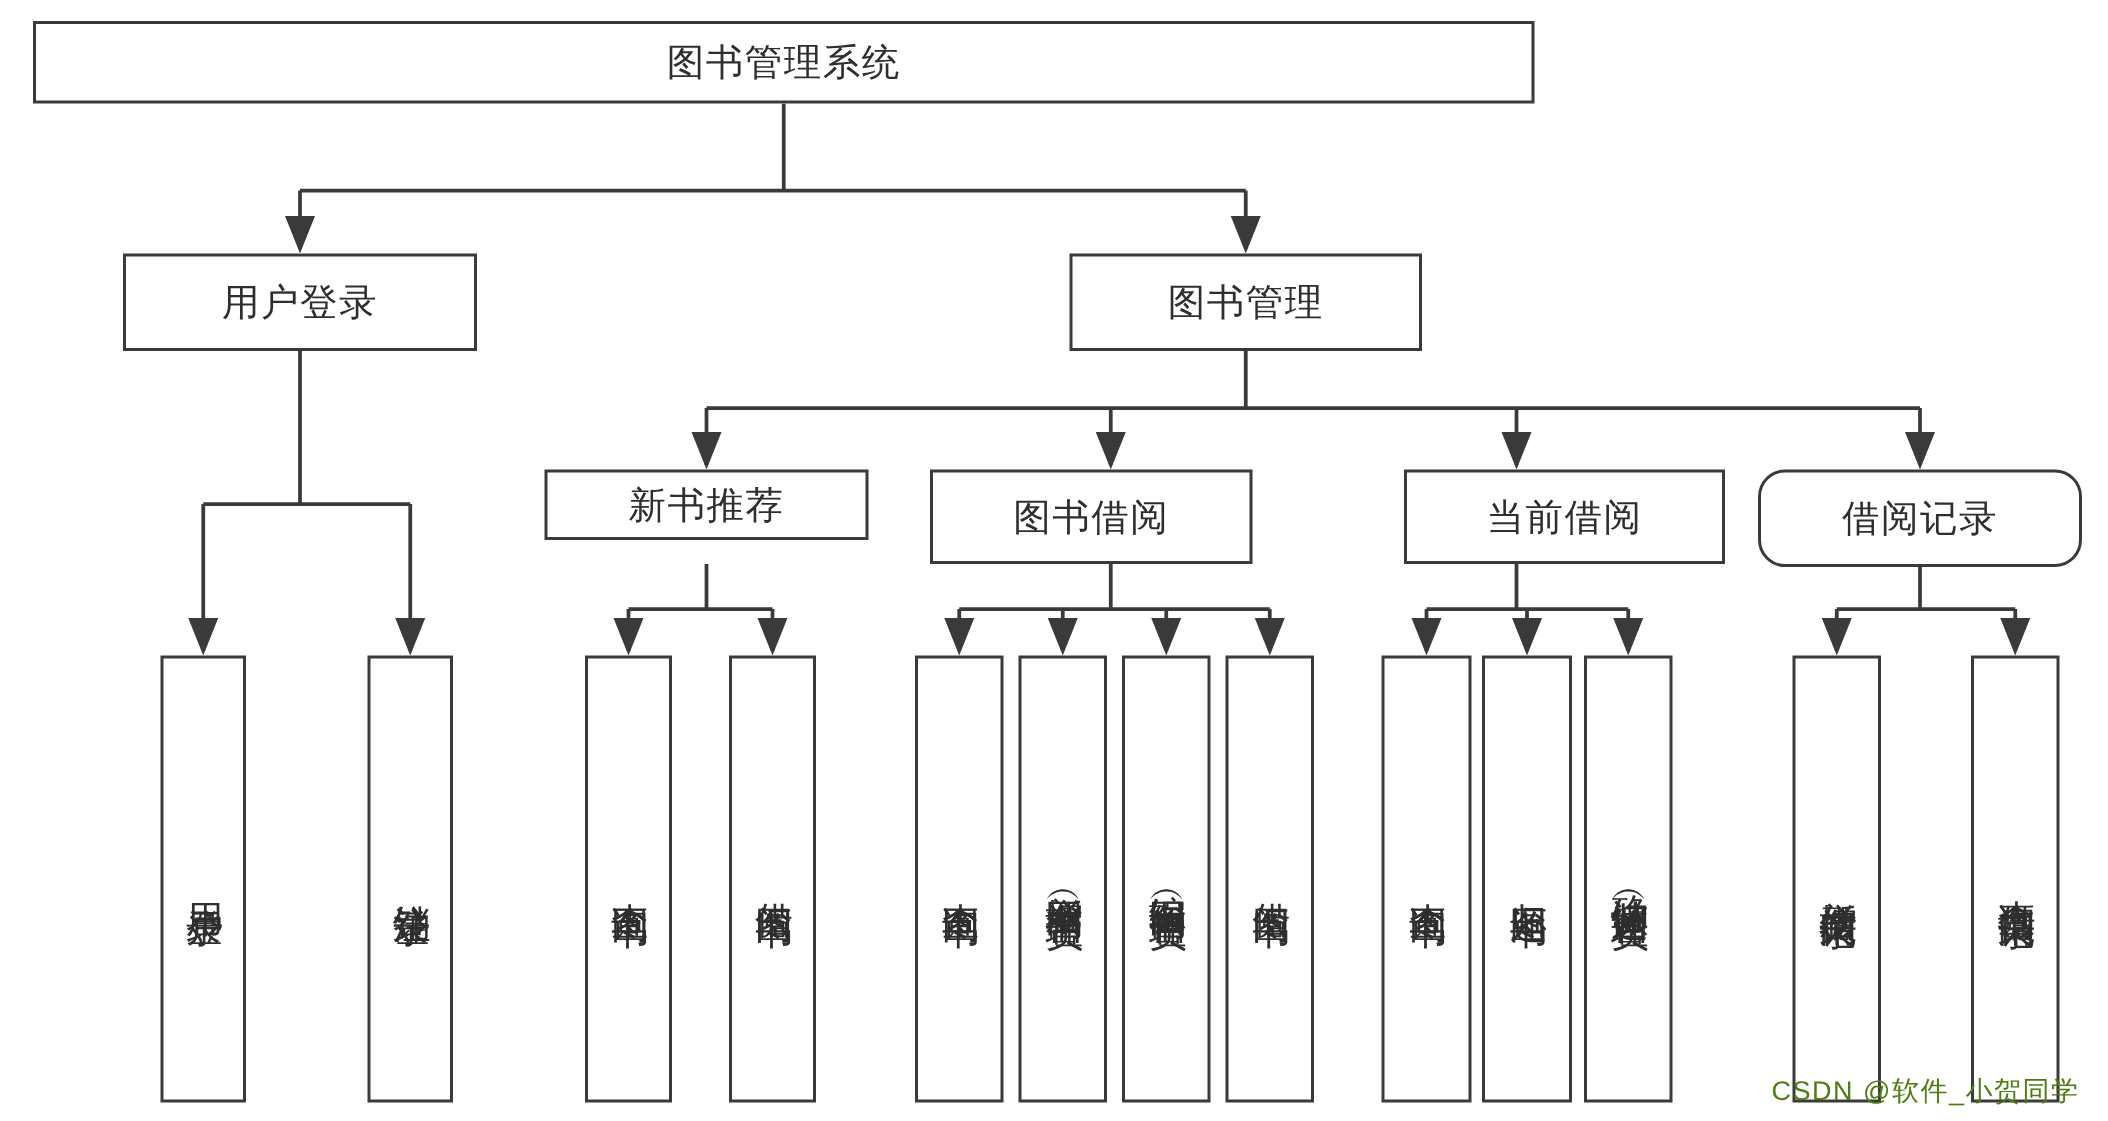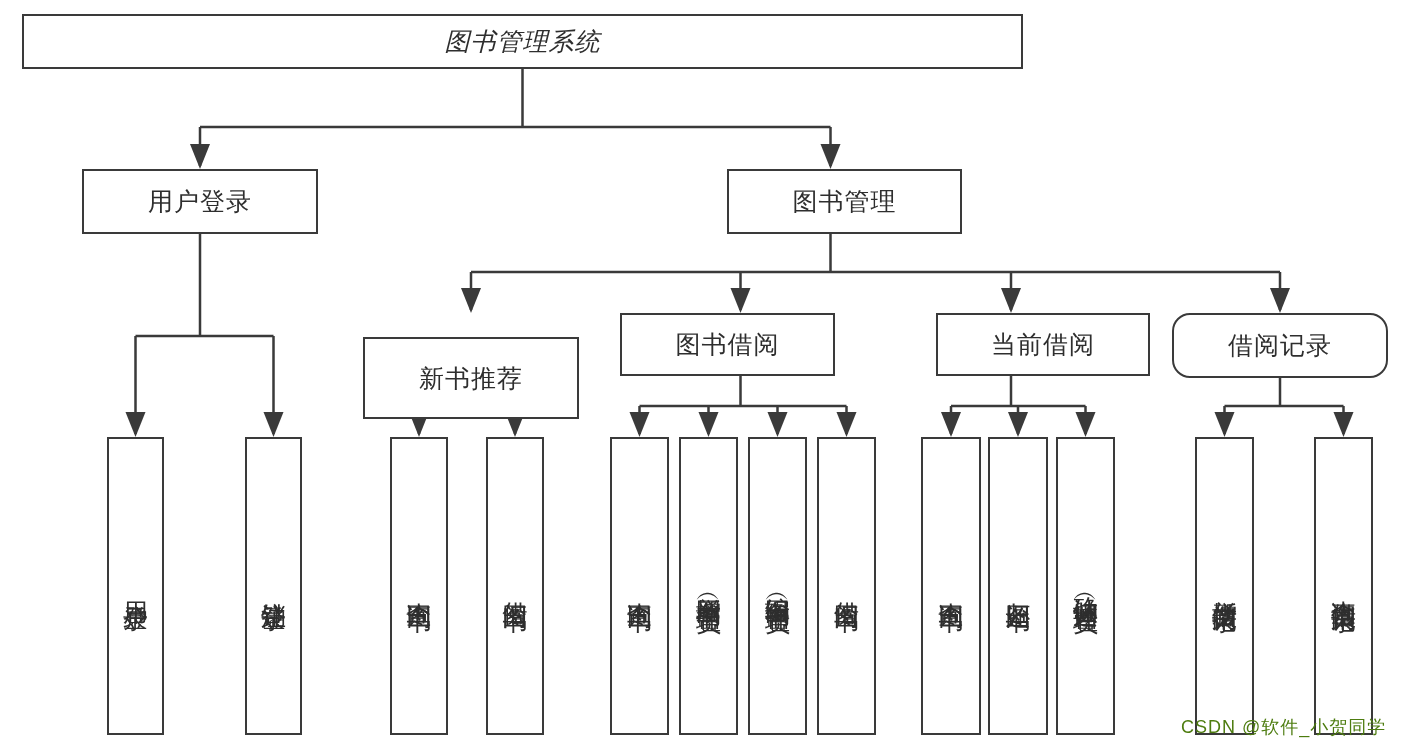--- a/index.html
+++ b/index.html
@@ -80,26 +80,26 @@
       <polygon points="777.5,437 767.5,412 787.5,412"></polygon>
       <polygon points="846.5,437 836.5,412 856.5,412"></polygon>
       <polygon points="951,437 941,412 961,412"></polygon>
       <polygon points="1018,437 1008,412 1028,412"></polygon>
       <polygon points="1085.5,437 1075.5,412 1095.5,412"></polygon>
       <polygon points="1224.5,437 1214.5,412 1234.5,412"></polygon>
       <polygon points="1343.5,437 1333.5,412 1353.5,412"></polygon>
     </g>
   </svg>
 
-  <div class="node" style="left:22px;top:14px;width:1001px;height:55px;font-style:italic;">图书管理系统</div>
+  <div class="node" style="left:22px;top:14px;width:1001px;height:55px;">图书管理系统</div>
 
   <div class="node" style="left:82px;top:169px;width:236px;height:65px;">用户登录</div>
-  <div class="node" style="left:713px;top:169px;width:235px;height:65px;margin-left:14px;">图书管理</div>
+  <div class="node" style="left:713px;top:169px;width:235px;height:65px;">图书管理</div>
 
-  <div class="node" style="left:363px;top:313px;width:216px;height:82px;margin-top:24px;">新书推荐</div>
+  <div class="node" style="left:363px;top:313px;width:216px;height:47px;">新书推荐</div>
   <div class="node" style="left:620px;top:313px;width:215px;height:63px;">图书借阅</div>
   <div class="node" style="left:904px;top:313px;width:214px;height:63px;margin-left:32px;">当前借阅</div>
   <div class="node" style="left:1172px;top:313px;width:216px;height:65px;border-radius:18px;">借阅记录</div>
 
   <div class="node" style="left:107px;top:437px;width:57px;height:298px;">
     <span class="vtext">用户登录</span>
   </div>
   <div class="node" style="left:245px;top:437px;width:57px;height:298px;">
     <span class="vtext">注销登录</span>
   </div>

